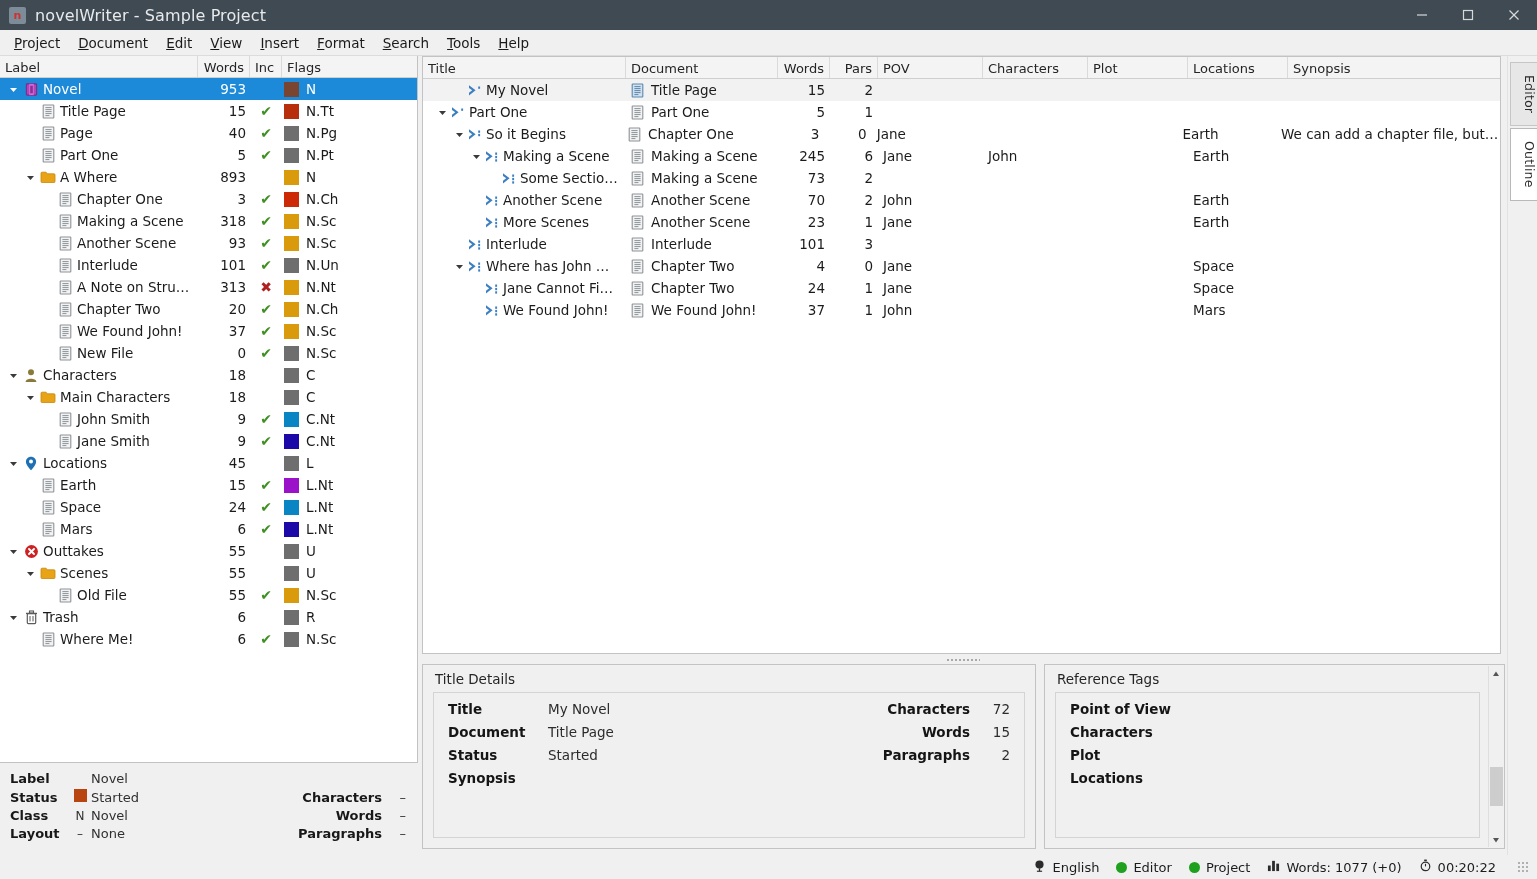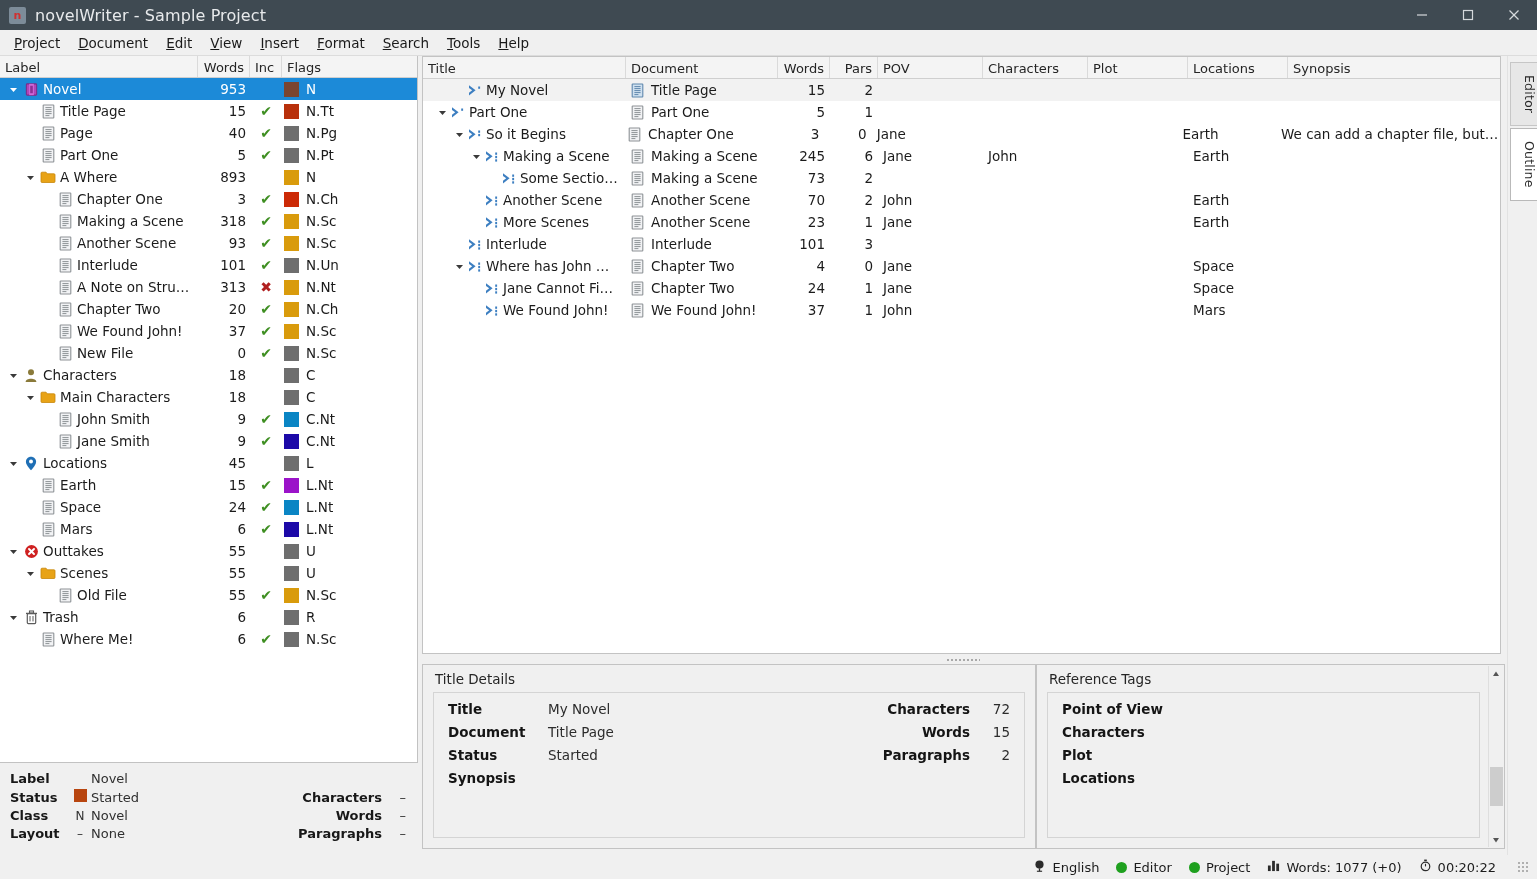--- a/index.html
+++ b/index.html
@@ -107,21 +107,21 @@
   .doc-ico { width: 18px; flex: 0 0 18px; display: flex; align-items: center; }
   .hdr-ico { width: 17px; flex: 0 0 17px; display: flex; align-items: center; }
 
   
   .vsplit { height: 10px; flex: 0 0 10px; display: flex; align-items: center; justify-content: center; }
   .vsplit .dots { width: 34px; height: 3px;
     background-image: radial-gradient(circle, #a9a9a9 0.8px, transparent 1px);
     background-size: 4px 4px; }
 
   
-  .details-row { flex: 1 1 auto; display: flex; margin: 0 2px 6px 4px; min-height: 0; }
+  .details-row { flex: 1 1 auto; display: flex; margin: 0 2px 6px 4px; min-height: 0; gap: 8px; }
   .panel { border: 1px solid #c3c3c3; background: #f0f0f0; display: flex; flex-direction: column; position: relative; }
   .panel-title { font-size: 13.5px; color: #252525; padding: 6px 10px 5px 12px; }
   .panel-inner { flex: 1 1 auto; border: 1px solid #d4d4d4; margin: 0 10px 10px 10px; background: #f0f0f0; padding: 8px 14px; overflow: hidden; }
   .title-details { flex: 0 0 614px; }
   .ref-tags { flex: 1 1 auto; }
 
   .td-grid { display: grid; grid-template-columns: 100px 1fr 130px 40px; row-gap: 7px; font-size: 13.5px; align-items: baseline; }
   .td-key { font-weight: bold; color: #151515; }
   .td-val { color: #2c2c2c; }
   .td-rkey { font-weight: bold; text-align: right; color: #151515; }

